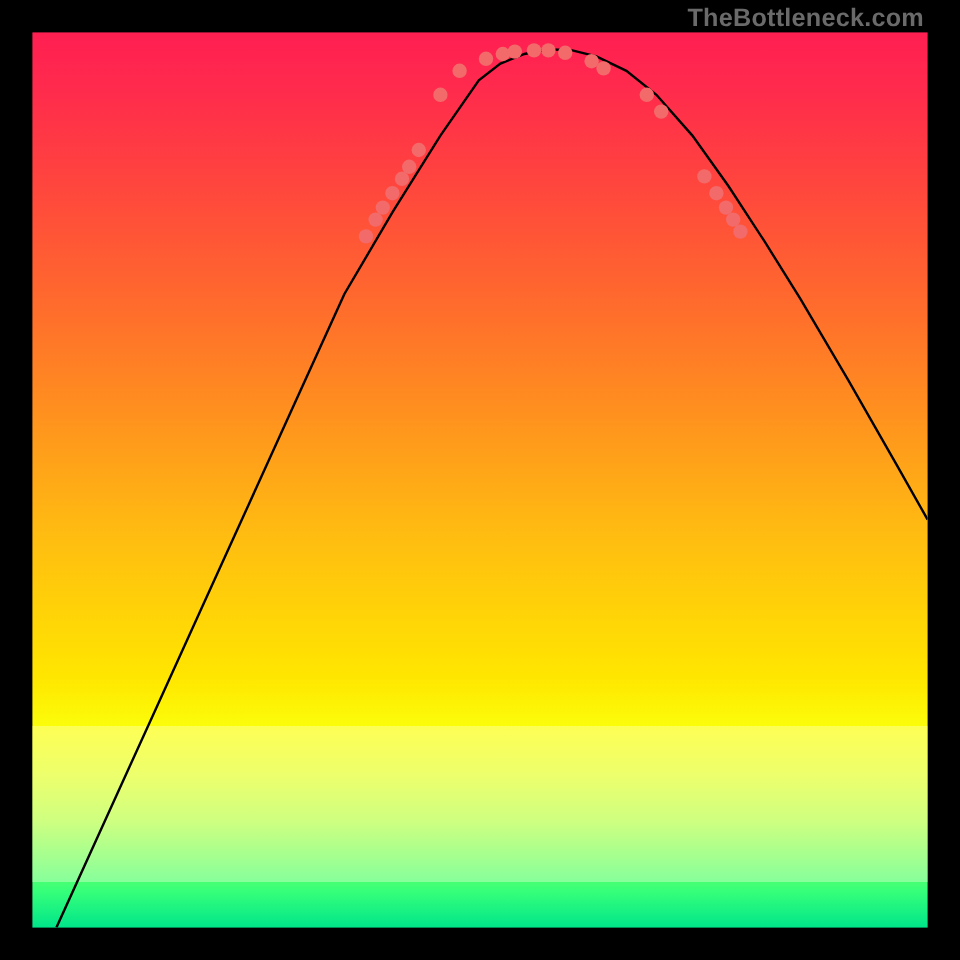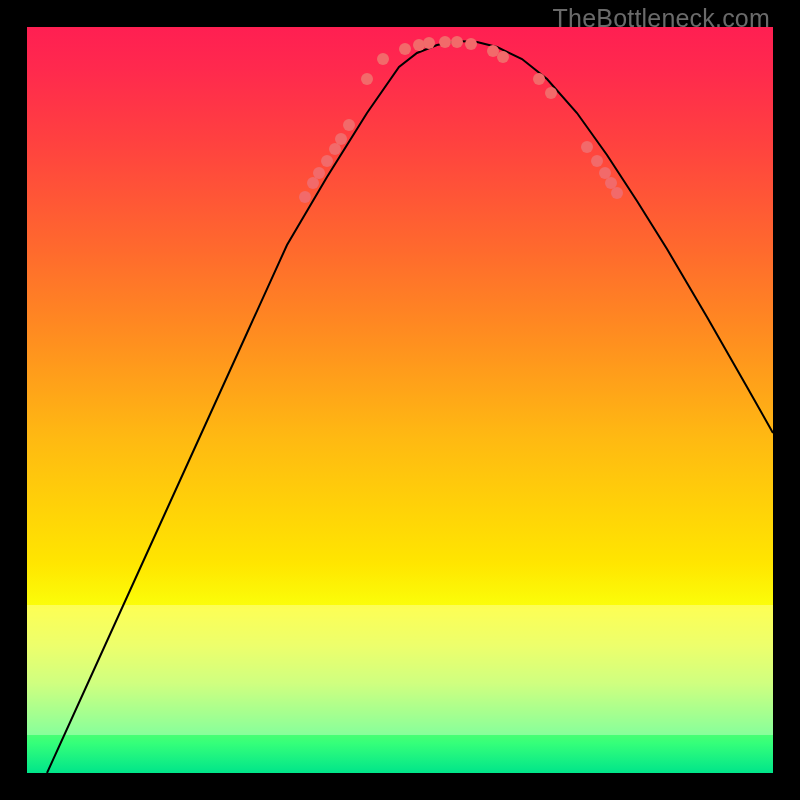--- a/index.html
+++ b/index.html
@@ -45,23 +45,23 @@
     left: 0;
     top: 0;
     width: 746px;
     height: 746px;
   }
   .watermark {
     position: absolute;
     top: 4px;
     right: 30px;
     color: #6a6a6a;
-    font-size: 25px;
+    font-size: 21px;
     letter-spacing: 0.2px;
-    font-weight: 400;
+    font-weight: 700;
   }
 </style>
 </head>
 <body>
 
 <div class="frame">
   <div class="wash"></div>
   <svg class="svg-layer" viewBox="0 0 746 746" preserveAspectRatio="none">
     <path id="curve-path" fill="none" stroke="#000000" stroke-width="2" d="M20 746 L60 658 L100 570 L140 482 L180 394 L220 306 L260 218 L300 150 L340 86 L372 40 L390 26 L410 18 L430 14 L450 15 L470 20 L495 32 L520 52 L550 86 L580 128 L610 174 L640 222 L680 290 L720 360 L746 406"></path>
     <g id="marker-group">

